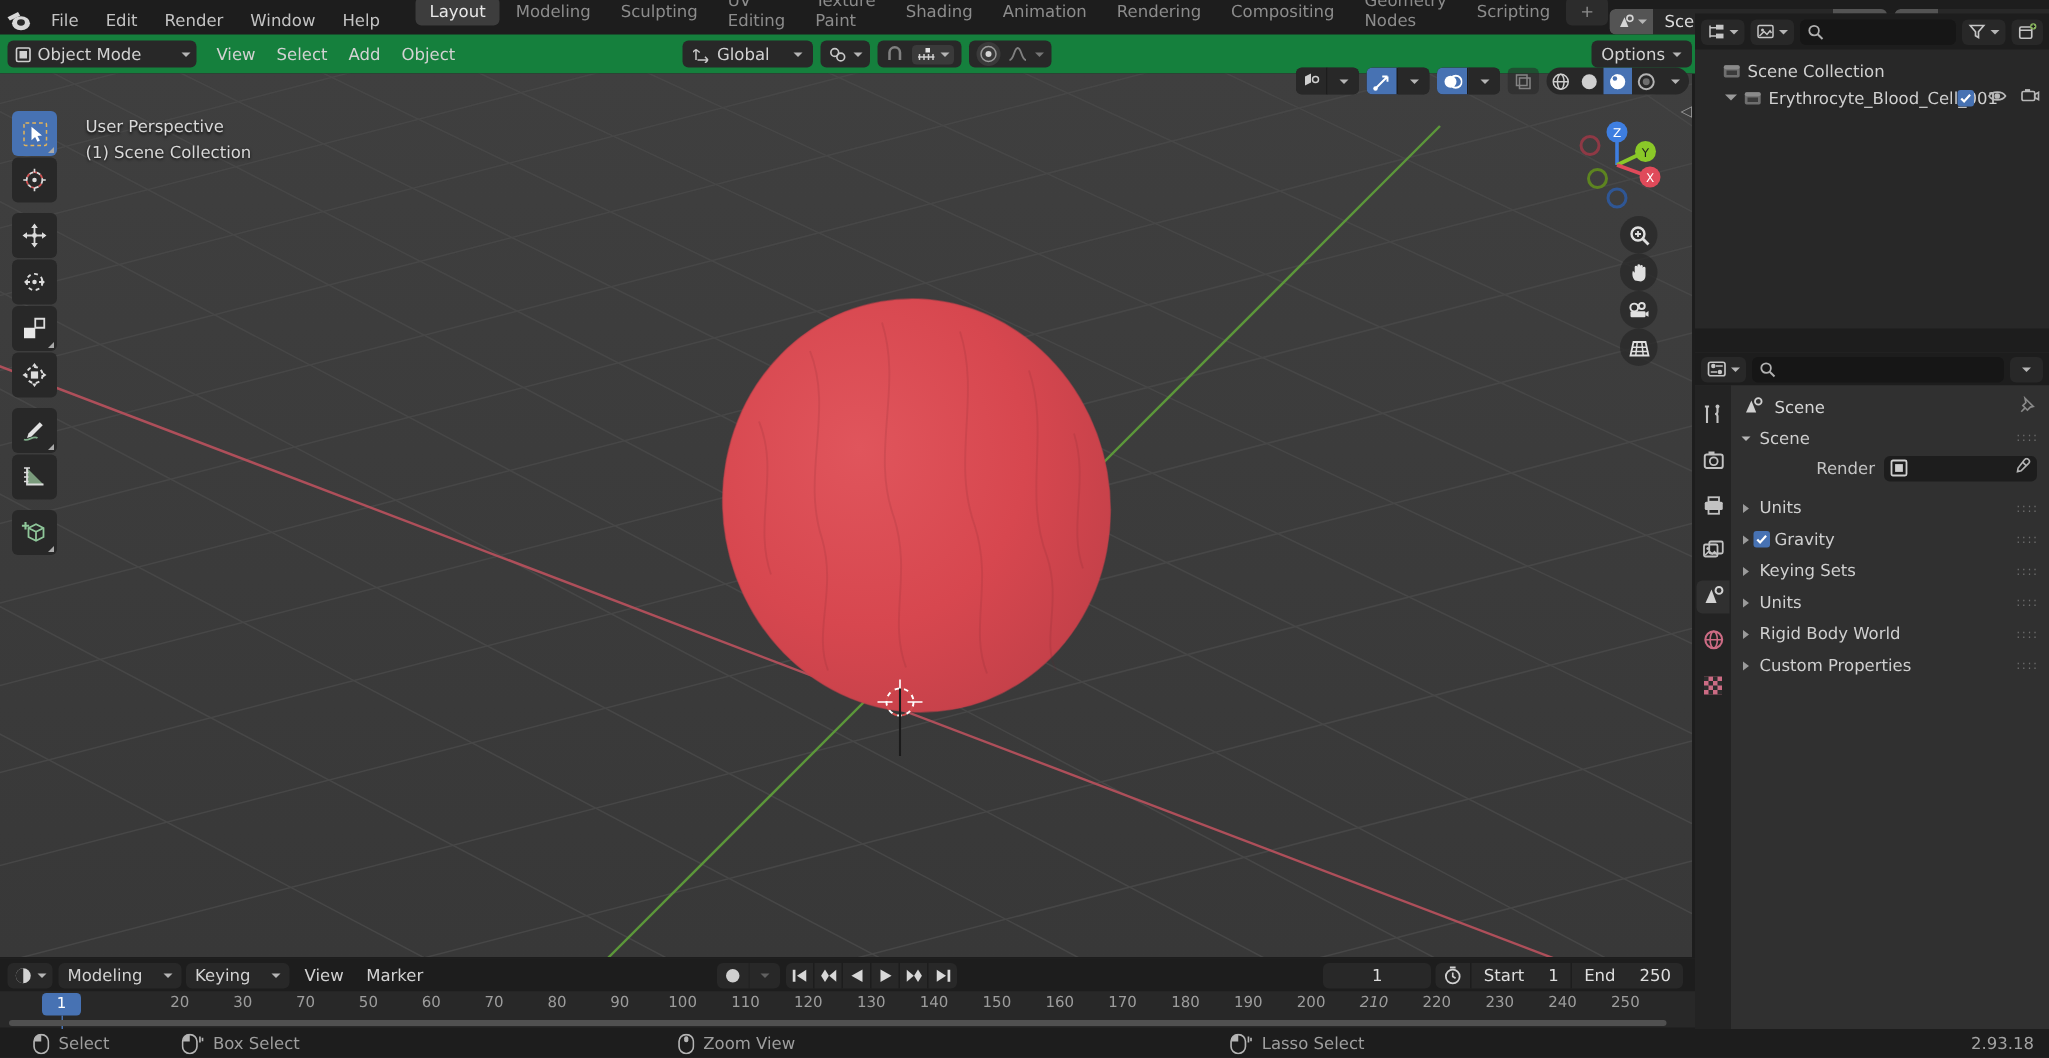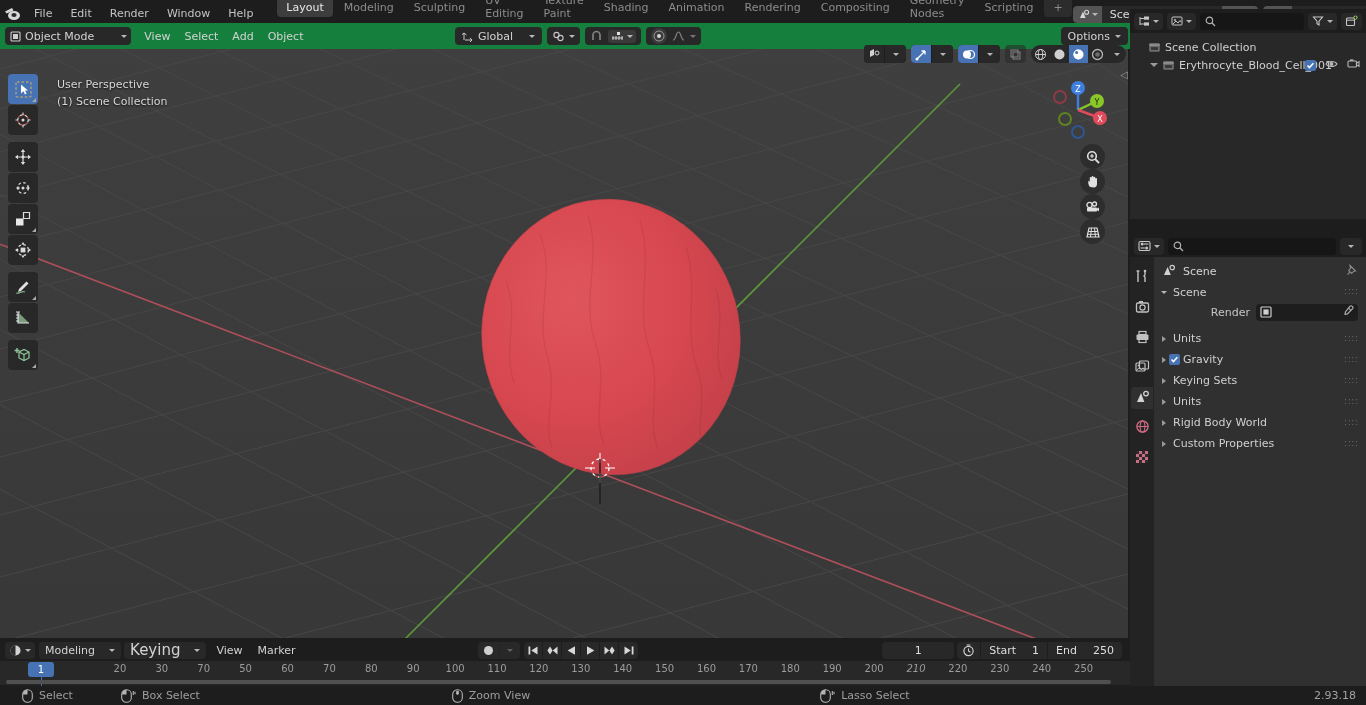--- a/index.html
+++ b/index.html
@@ -784,21 +784,21 @@
             <path d="M6.5 1.5 A5 5 0 0 0 6.5 11.5 Z" fill="#2b2b2b"></path>
           </svg>
         <span class="chev"></span>
       </div>
       <div id="tl-menus" style="display:flex;align-items:center;gap:1px">
           <div style="display: flex; align-items: center; background: rgb(40, 40, 40); border-radius: 4px; height: 17px; padding: 0px 6px; gap: 14px; margin-right: 2px;">
             <span style="font-size:11px;color:#d2d2d2">Modeling</span>
             <span class="chev"></span>
           </div>
           <div style="display: flex; align-items: center; background: rgb(40, 40, 40); border-radius: 4px; height: 17px; padding: 0px 6px; gap: 14px; margin-right: 2px;">
-            <span style="font-size:15px;color:#d2d2d2">Keying</span>
+            <span style="font-size:11px;color:#d2d2d2">Keying</span>
             <span class="chev"></span>
           </div>
           <div class="tl-menu">View</div>
           <div class="tl-menu">Marker</div>
         </div>
     </div>
 
     <div class="tl-center">
       <div class="rec-grp">
         <div class="rec-btn">

